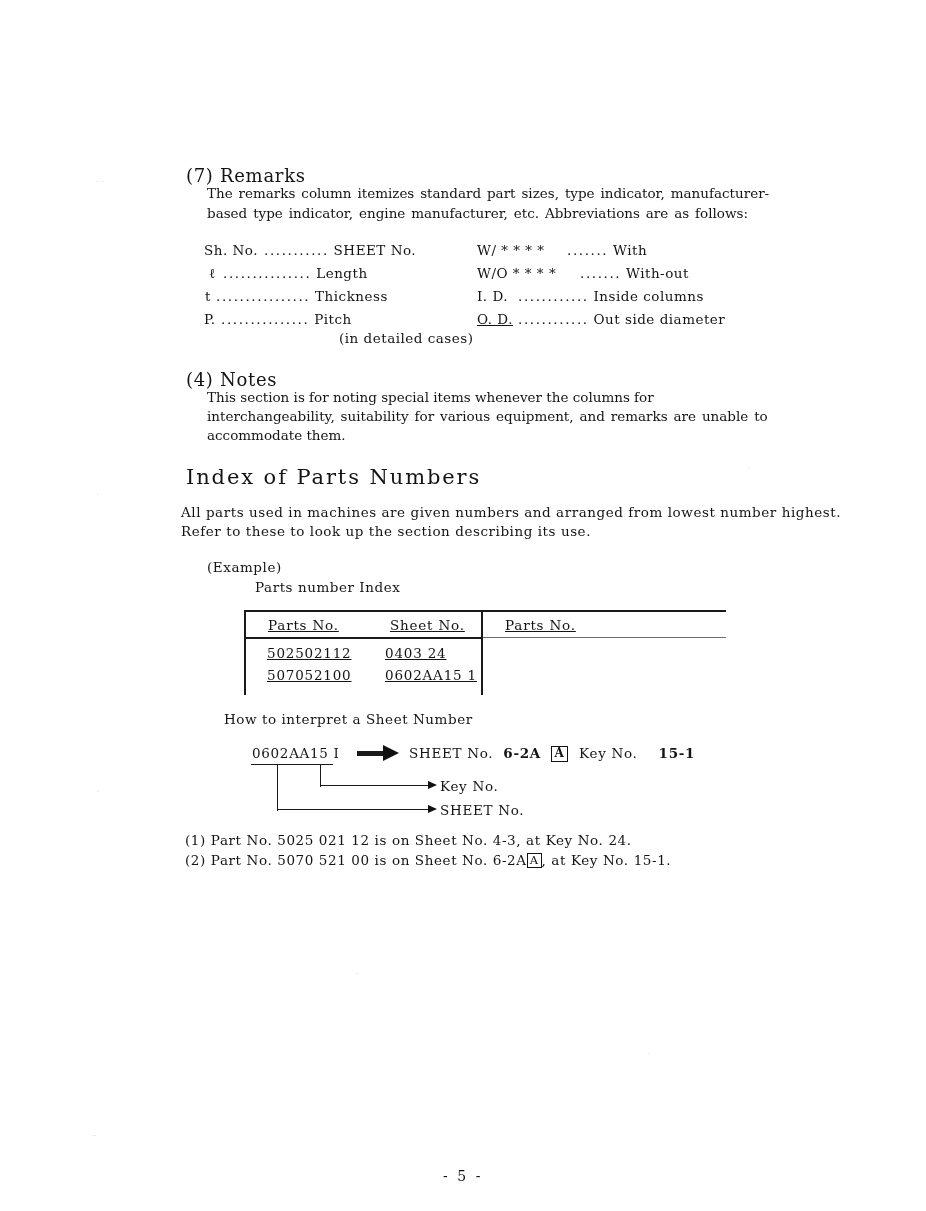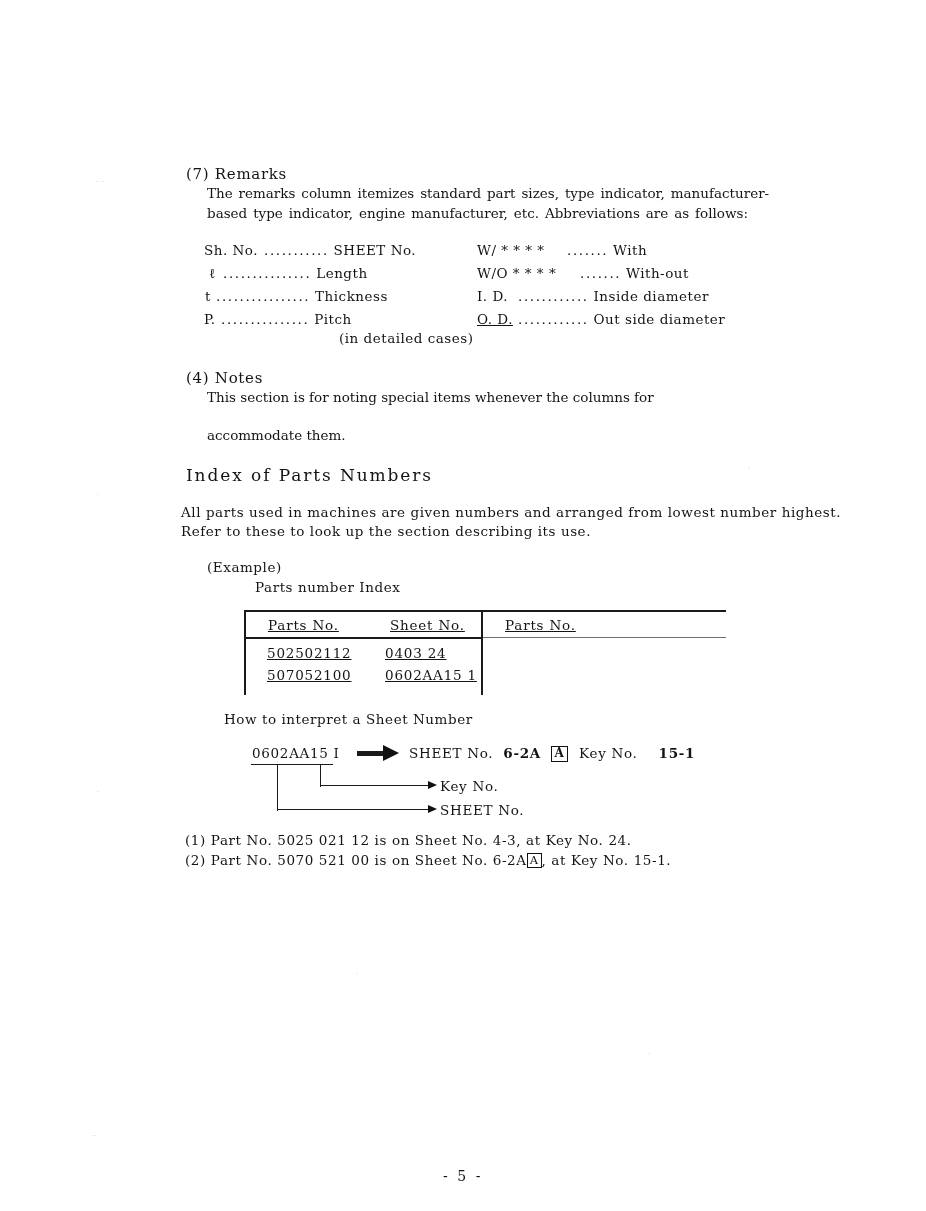--- a/index.html
+++ b/index.html
@@ -18,37 +18,37 @@
     height: 1211px;
     background: #ffffff;
     overflow: hidden;
   }
 
   
   .abs { position: absolute; }
 
   
   .sec-label {
-    font-size: 15px;
+    font-size: 18px;
     letter-spacing: 0.7px;
     white-space: nowrap;
   }
   .body-line {
     font-size: 13.5px;
     letter-spacing: 0.55px;
     white-space: nowrap;
   }
   .just-line {
     font-size: 13.5px;
     white-space: nowrap;
   }
   .ws-sm   { word-spacing: 1.6px; }
 
   .big-heading {
-    font-size: 17px;
+    font-size: 21px;
     letter-spacing: 1.9px;
     white-space: nowrap;
   }
 
   
   .abbr-row { font-size: 13.5px; letter-spacing: 0.5px; white-space: nowrap; }
   .abbr-term { display: inline-block; }
   .abbr-dots { letter-spacing: 1.6px; }
 
   
@@ -158,29 +158,30 @@
   </div>
   <div class="abs abbr-row" style="left:339px; top:330px;">(in detailed cases)</div>
 
   <div class="abs abbr-row" style="left:477px; top:242px;">
     <span class="abbr-term" style="width:90px;">W/ * * * *</span><span class="abbr-dots">.......</span> <span>With</span>
   </div>
   <div class="abs abbr-row" style="left:477px; top:265px;">
     <span class="abbr-term" style="width:103px;">W/O  * * * *</span><span class="abbr-dots">.......</span> <span>With-out</span>
   </div>
   <div class="abs abbr-row" style="left:477px; top:288px;">
-    <span class="abbr-term" style="width:41px;">I. D.</span><span class="abbr-dots">............</span> <span>Inside diameter</span>
+    <span class="abbr-term" style="width:41px;">I. D.</span><span class="abbr-dots">............</span> <span>Inside columns</span>
   </div>
   <div class="abs abbr-row" style="left:477px; top:311px;">
     <span class="abbr-term" style="width:41px;text-decoration:underline;">O. D.</span><span class="abbr-dots">............</span> <span>Out side diameter</span>
   </div>
 
   <div class="abs sec-label" style="left:186px; top:369px;">(4) Notes</div>
 
   <div class="abs just-line" style="left:207px; top:389px;">This   section   is   for   noting   special   items   whenever   the   columns   for</div>
+  <div class="abs just-line ws-sm" style="left:207px; top:408px;">interchangeability,  suitability for various equipment,  and remarks are unable to</div>
   <div class="abs just-line" style="left:207px; top:427px;">accommodate them.</div>
 
   <div class="abs big-heading" style="left:186px; top:465px;">Index of Parts Numbers</div>
 
   <div class="abs body-line" style="left:181px; top:504px;">All parts used in machines are given numbers and arranged from lowest number highest.</div>
   <div class="abs body-line" style="left:181px; top:523px;">Refer to these to look up the section describing its use.</div>
 
   <div class="abs body-line" style="left:207px; top:559px;">(Example)</div>
   <div class="abs body-line" style="left:223px; top:579px;margin-left:32px;">Parts number Index</div>
 

